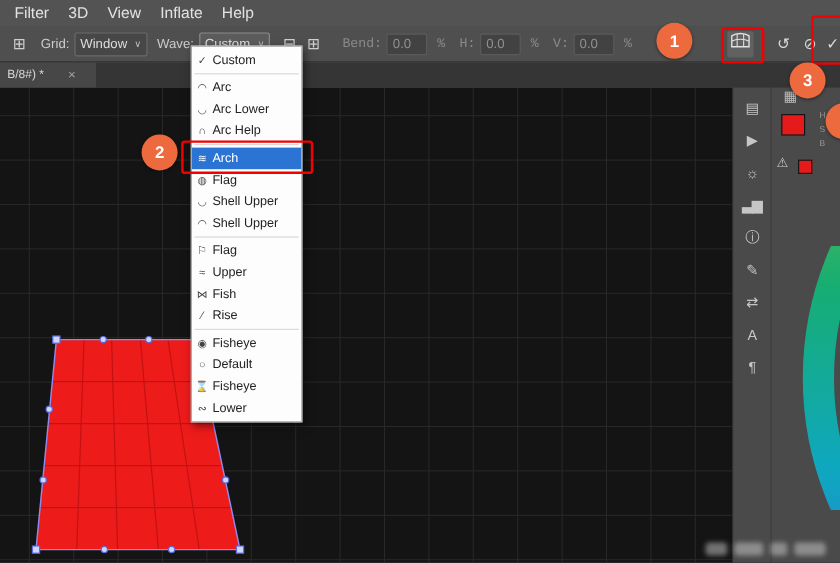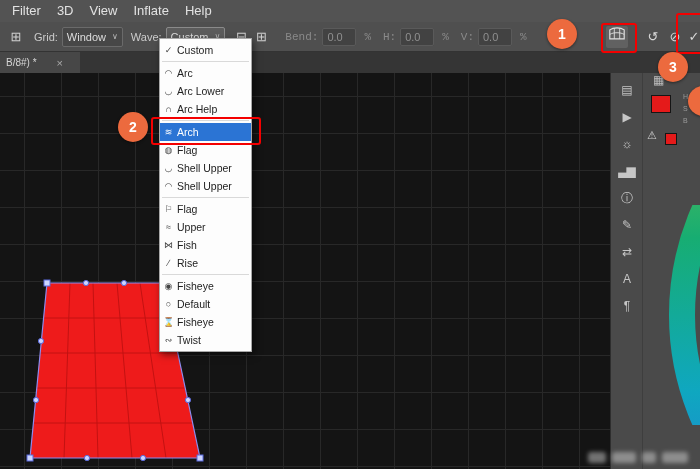--- a/index.html
+++ b/index.html
@@ -275,21 +275,21 @@
     <div class="mrow">
       <span class="slot">○</span>
       <span class="lbl">Default</span>
     </div>
     <div class="mrow">
       <span class="slot">⌛</span>
       <span class="lbl">Fisheye</span>
     </div>
     <div class="mrow">
       <span class="slot">∾</span>
-      <span class="lbl">Twist</span>
+      <span class="lbl">Lower</span>
     </div>
   </div>
 
   <div class="callout" style="left:601px;top:23px;width:32px;height:26px;"></div>
   <div class="callout" style="left:676px;top:13px;width:26px;height:37px;"></div>
   <div class="callout" style="left:151px;top:117px;width:106px;height:24px;"></div>
 
   <div class="step" style="left:547px;top:19px;">1</div>
   <div class="step" style="left:118px;top:112px;">2</div>
   <div class="step" style="left:658px;top:52px;">3</div>

